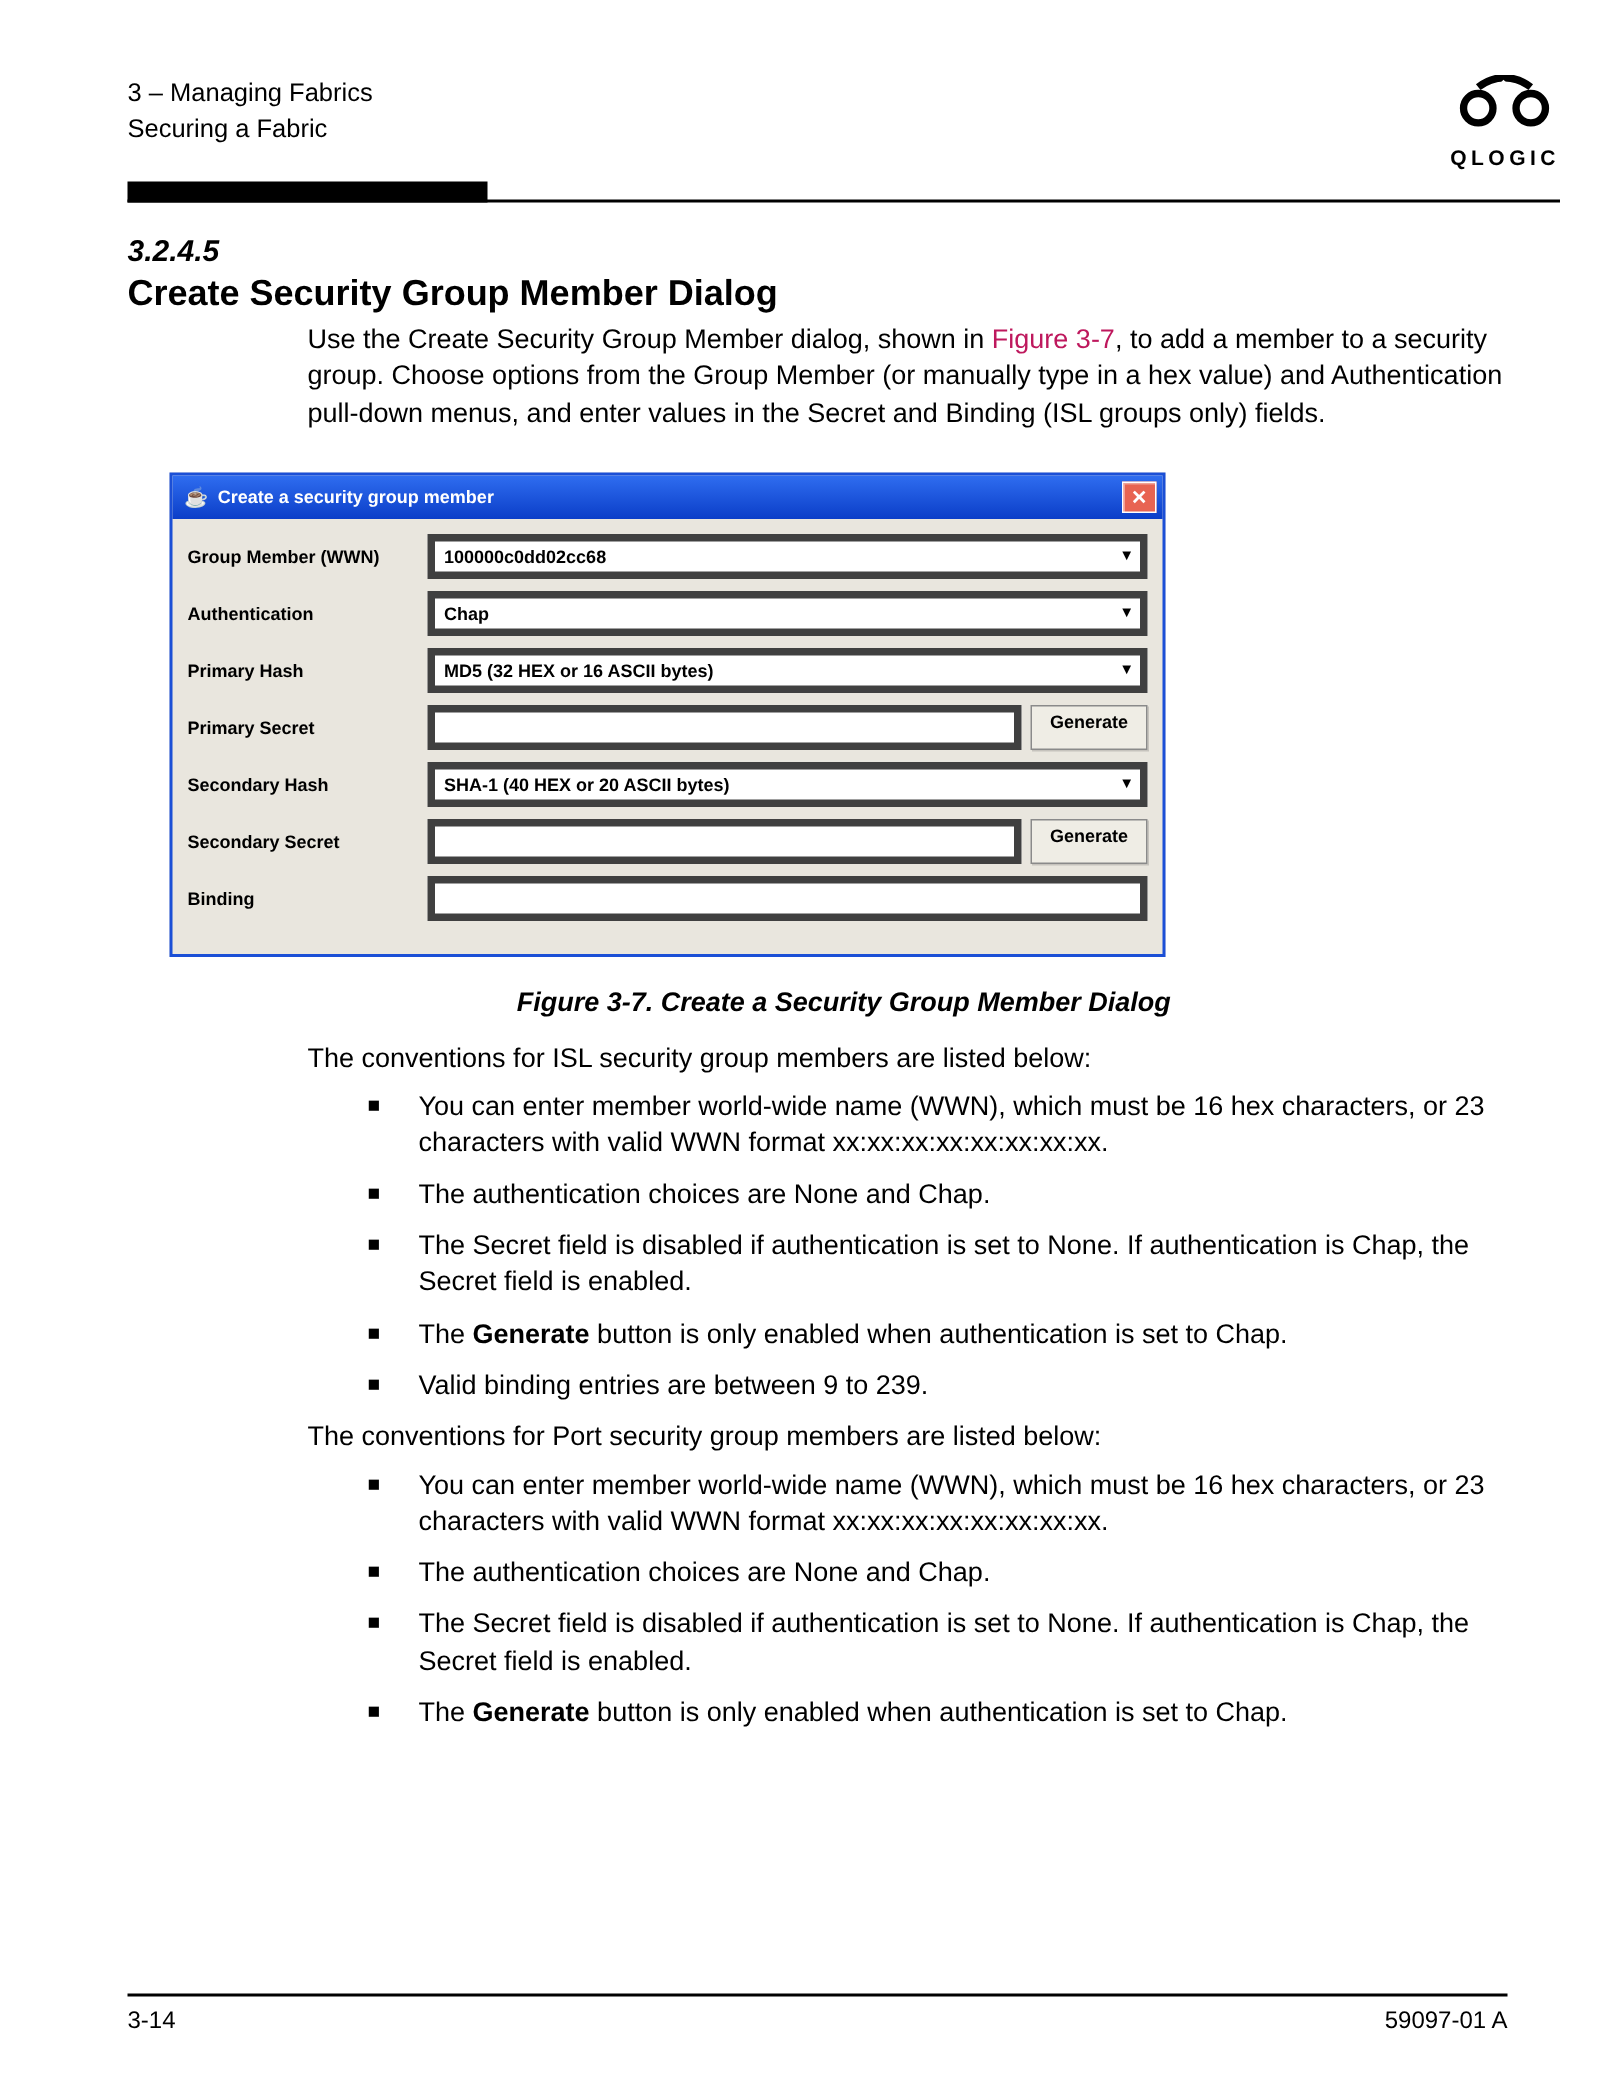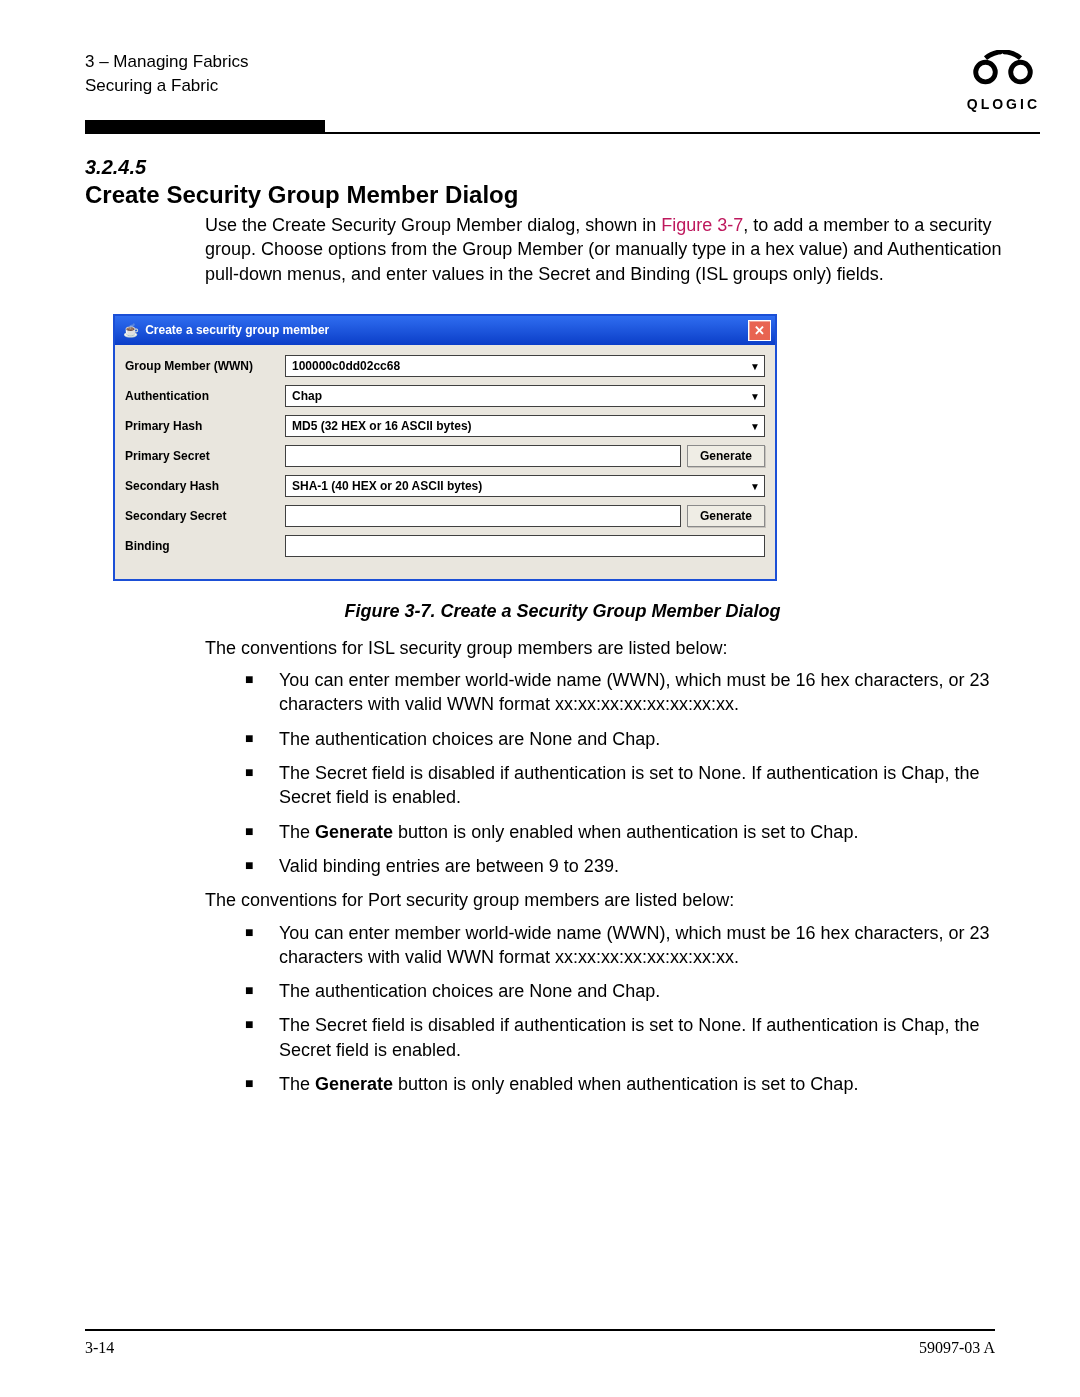--- a/index.html
+++ b/index.html
@@ -112,21 +112,21 @@
     font-size: 12px;
   }
   .val-wrap {
     flex: 1;
     display: flex;
     gap: 6px;
   }
   .combo, .textin {
     flex: 1;
     background: #fff;
-    border: 1px solid #404040;
+    border: 5px solid #404040;
     padding: 3px 6px;
     font-size: 12px;
     font-weight: bold;
     position: relative;
   }
   .combo .caret {
     position: absolute;
     right: 4px; top: 50%;
     transform: translateY(-50%);
     font-size: 10px;
@@ -177,22 +177,21 @@
     content: "■";
     position: absolute;
     left: 0;
     top: 2px;
     font-size: 14px;
   }
   .footer {
     position: absolute;
     bottom: 40px;
     left: 85px;
-    right: 85px;
-    font-family: Liberation Serif, serif;
+    right: 75px;
   }
   .footer-rule {
     height: 2px;
     background: #000;
     margin-bottom: 8px;
   }
   .footer-row {
     display:flex;
     justify-content: space-between;
     font-size: 16px;
@@ -335,17 +334,17 @@
       <li>You can enter member world-wide name (WWN), which must be 16 hex characters, or 23 characters with valid WWN format xx:xx:xx:xx:xx:xx:xx:xx.</li>
       <li>The authentication choices are None and Chap.</li>
       <li>The Secret field is disabled if authentication is set to None. If authentication is Chap, the Secret field is enabled.</li>
       <li>The <span class="strong">Generate</span> button is only enabled when authentication is set to Chap.</li>
     </ul>
 
   <div class="footer">
     <div class="footer-rule"></div>
     <div class="footer-row">
       <span>3-14</span>
-      <span>59097-03 A</span>
+      <span>59097-01 A</span>
     </div>
   </div>
 
 </div>
 
 </body></html>

